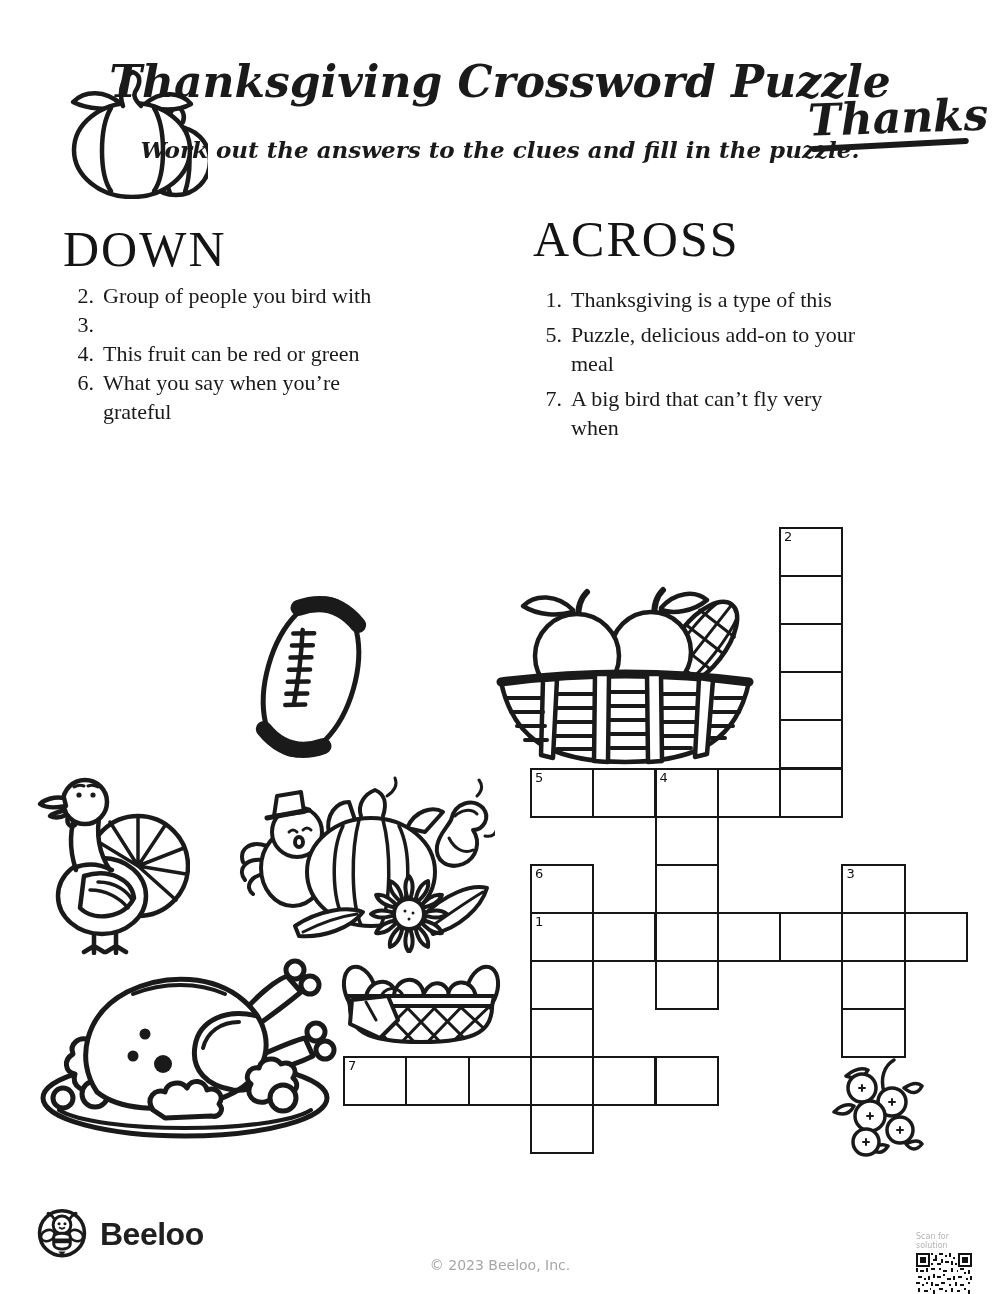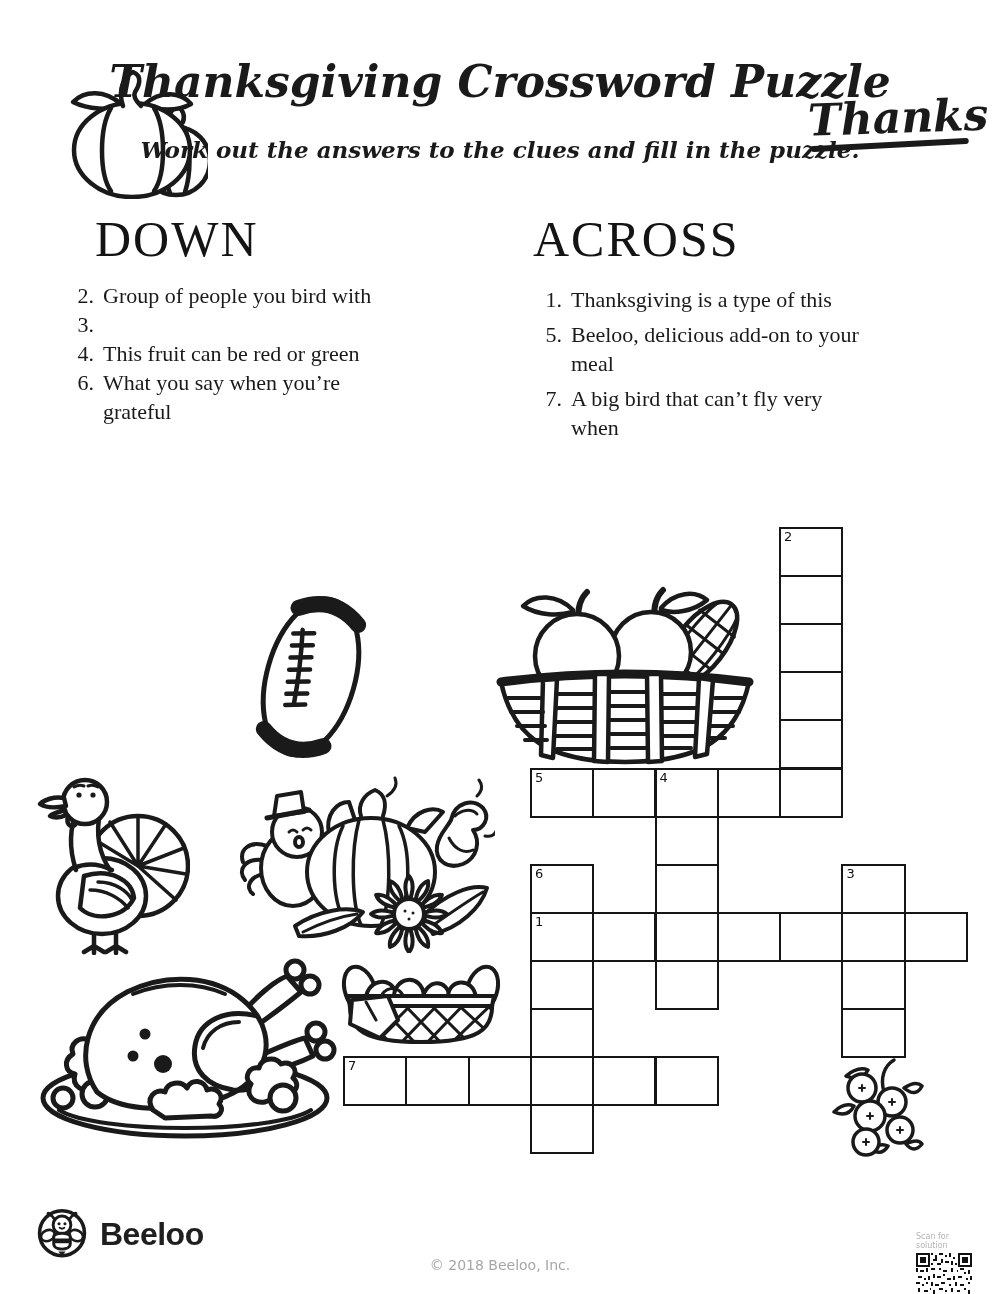--- a/index.html
+++ b/index.html
@@ -12,21 +12,21 @@
          font-family:"DejaVu Serif",serif;font-style:italic;font-weight:700;font-size:44px;}
   .subtitle{position:absolute;left:0;right:0;top:136px;text-align:center;
             font-family:"DejaVu Serif",serif;font-style:italic;font-weight:700;font-size:23px;}
   .thanks{position:absolute;left:808px;top:94px;width:162px;text-align:center;
           font-family:"DejaVu Serif",serif;font-style:italic;font-weight:700;font-size:44px;
           transform:rotate(-2deg);line-height:1.1;}
   .thanks-underline{height:6px;background:#1a1a1a;border-radius:3px;margin:0 2px;transform:rotate(-1deg);}
 
   .clues-heading{position:absolute;font-family:"Liberation Serif",serif;font-size:50px;
                  font-weight:400;letter-spacing:2px;color:#141414;}
-  #down-heading{left:63px;top:210px;margin-left:32px;}
+  #down-heading{left:63px;top:220px;}
   #across-heading{left:533px;top:210px;}
   .clue-list{position:absolute;}
   #down-list{left:66px;top:281px;}
   #across-list{left:534px;top:285px;}
   .clue-item{display:flex;align-items:flex-start;}
   #across-list .clue-item{margin-bottom:6px;}
   .clue-num{width:28px;text-align:right;margin-right:9px;font-size:22px;line-height:29px;flex:none;}
   .clue-line{font-size:22px;line-height:29px;white-space:nowrap;}
 
   .grid{position:absolute;left:343px;top:527px;}
@@ -103,21 +103,21 @@
   <div class="clue-list" id="across-list">
       <div class="clue-item">
         <div class="clue-num">1.</div>
         <div>
           <div class="clue-line">Thanksgiving is a type of this</div>
         </div>
       </div>
       <div class="clue-item">
         <div class="clue-num">5.</div>
         <div>
-          <div class="clue-line">Beeloo, delicious add-on to your</div>
+          <div class="clue-line">Puzzle, delicious add-on to your</div>
           <div class="clue-line">meal</div>
         </div>
       </div>
       <div class="clue-item">
         <div class="clue-num">7.</div>
         <div>
           <div class="clue-line">A big bird that can’t fly very</div>
           <div class="clue-line">when</div>
         </div>
       </div>
@@ -382,21 +382,21 @@
           <path d="M20 18.5 Q 22 20 24 18.5" fill="none" stroke-width="1.6"></path>
           <path d="M15 26 C 15 22 29 22 29 26 L 29 32 C 29 38 15 38 15 32 Z" stroke-width="2.5"></path>
           <path d="M15 27.5 h14 v4 h-14 z" fill="#1a1a1a" stroke="none"></path>
           <path d="M19 38.5 L 22 42 L 25 38.5 Z" fill="#1a1a1a" stroke="none"></path>
         </g>
       </svg>
     </span>
     <span class="brand-name">Beeloo</span>
   </div>
 
-  <div class="copyright">© 2018 Beeloo, Inc.</div>
+  <div class="copyright">© 2023 Beeloo, Inc.</div>
 
   <div class="qr-block">
     <div class="qr-caption">Scan for solution</div>
     <span>
       <svg width="56" height="56" viewBox="0 0 29 29" shape-rendering="crispEdges">
         <rect width="29" height="29" fill="#fff"></rect>
         <g fill="#111">
           <rect x="0" y="0" width="7" height="7"></rect>
             <rect x="22" y="0" width="7" height="7"></rect>
             <rect x="0" y="22" width="7" height="7"></rect>

